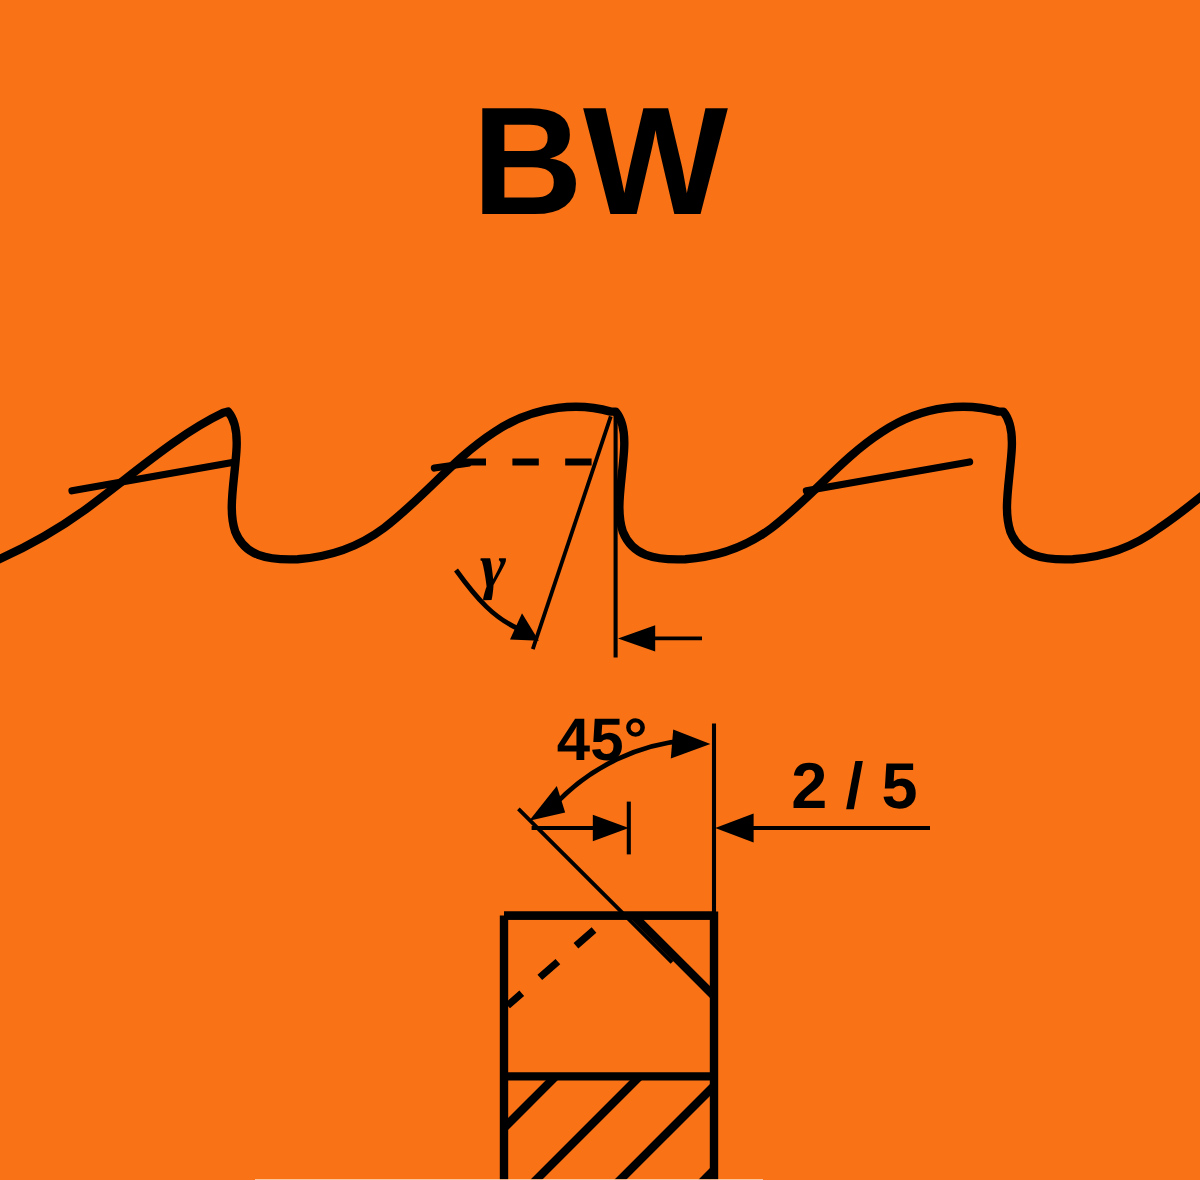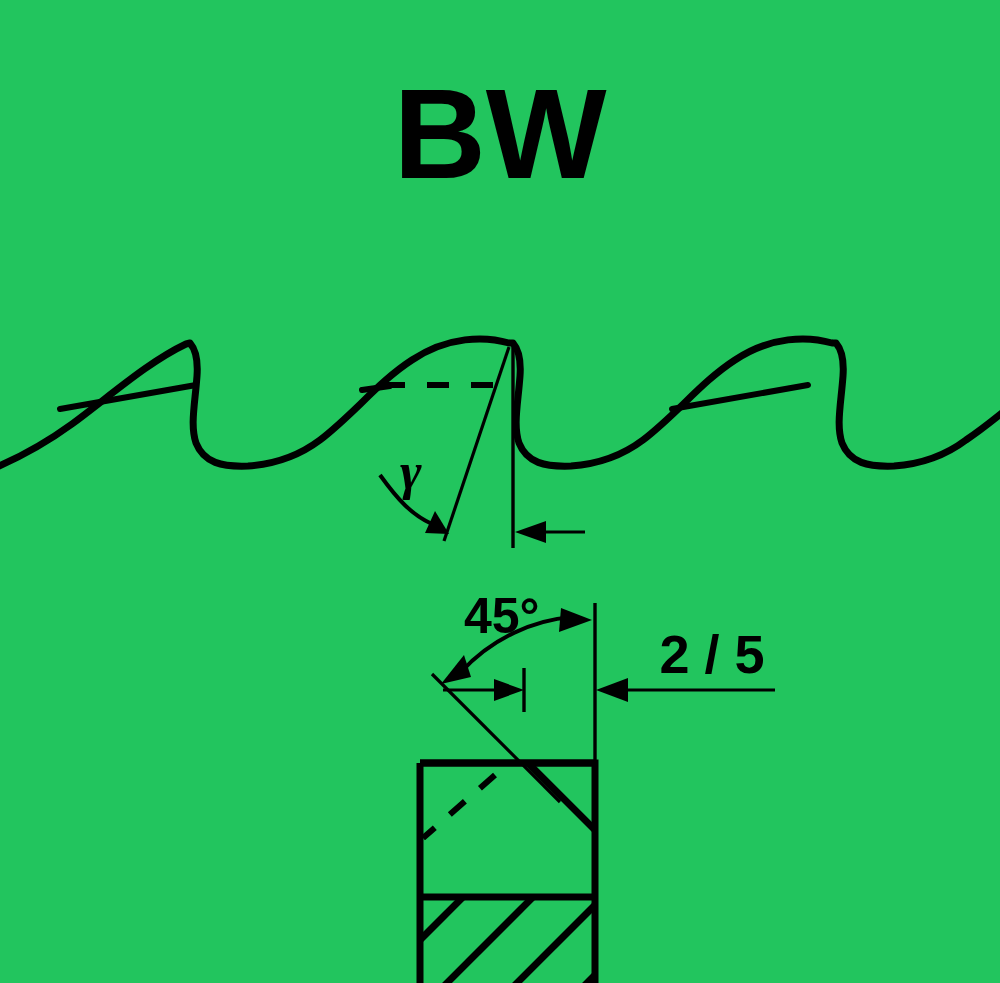--- a/index.html
+++ b/index.html
@@ -11,21 +11,21 @@
   body {
     width: 1000px;
     height: 983px;
     font-family: "Liberation Sans", sans-serif;
     overflow: hidden;
   }
   #drawing-root {
     position: relative;
     width: 1000px;
     height: 983px;
-    background: #22c55e;
+    background: #f97316;
   }
   #drawing-svg {
     position: absolute;
     top: 0;
     left: 0;
     width: 1000px;
     height: 983px;
     display: block;
   }
   .title-text {

